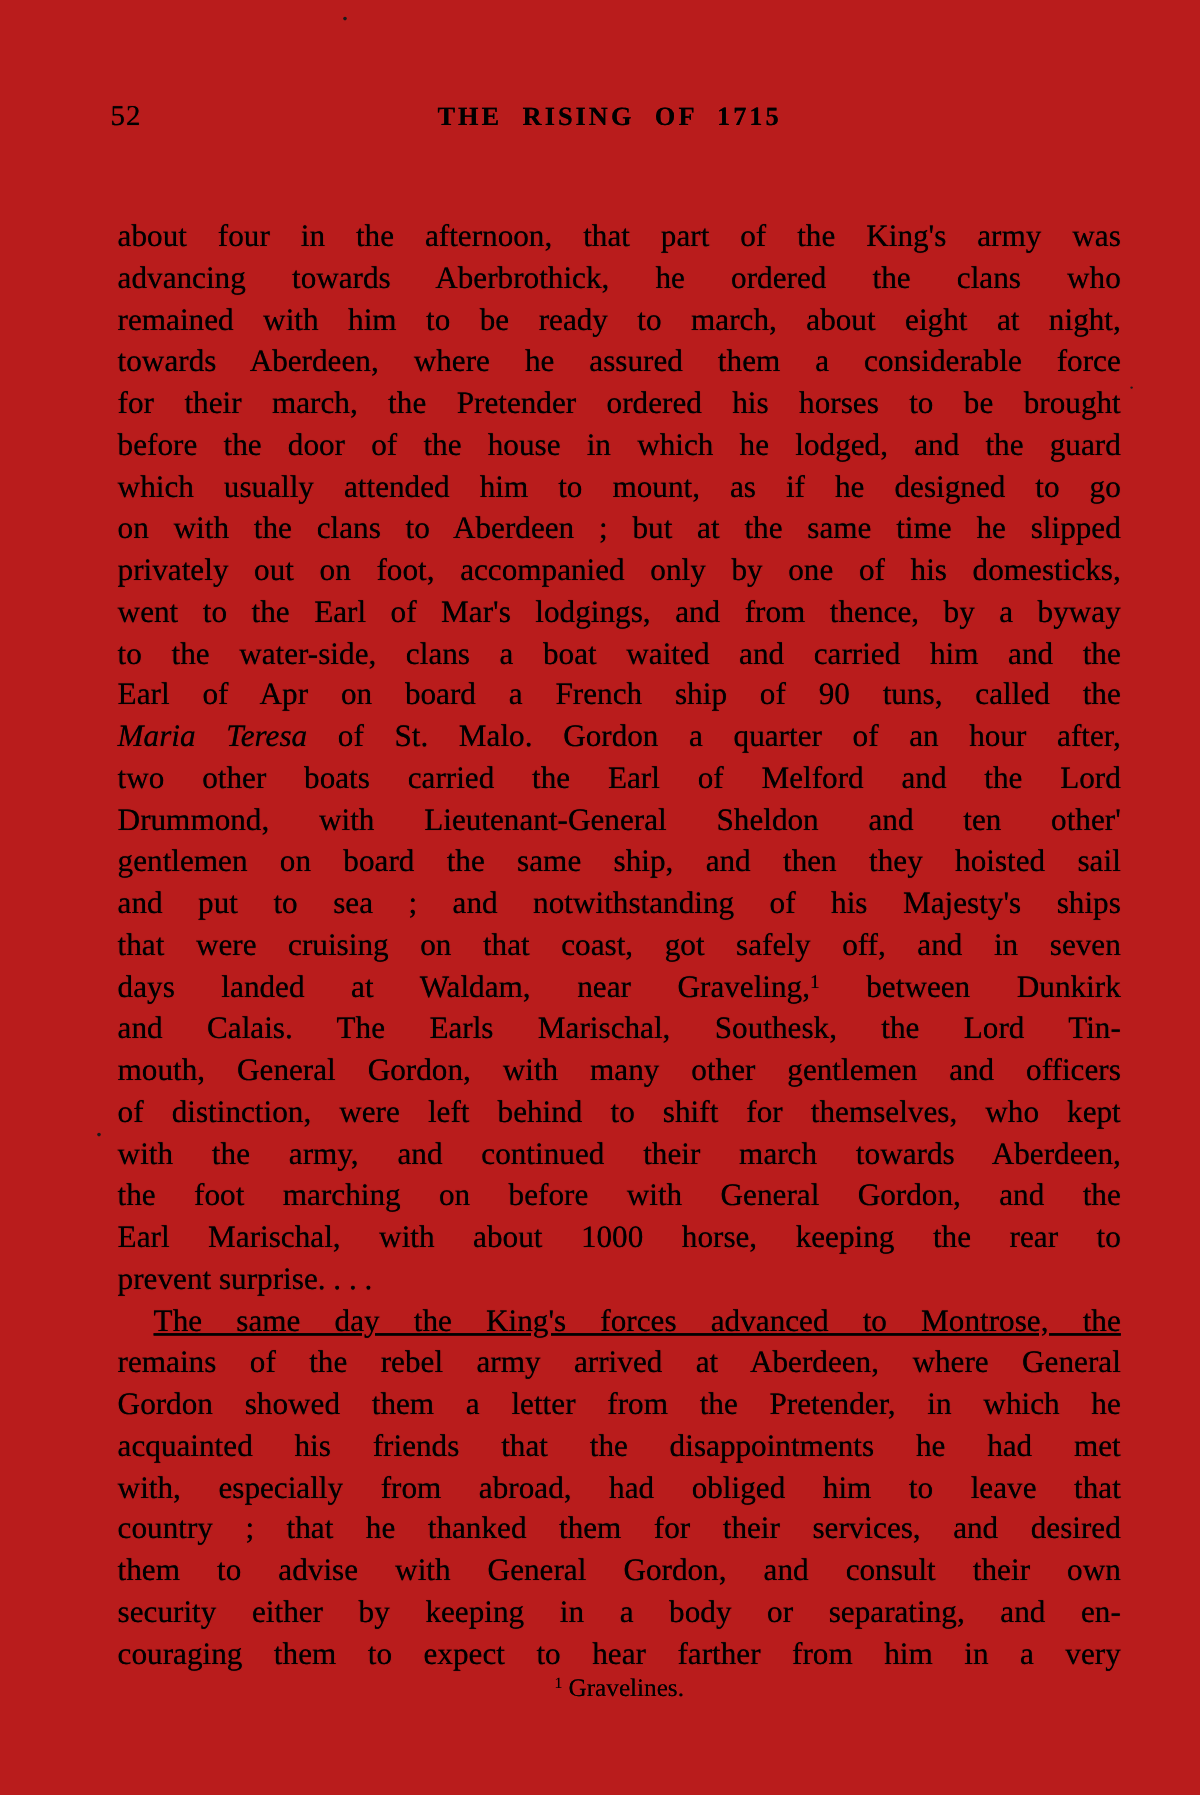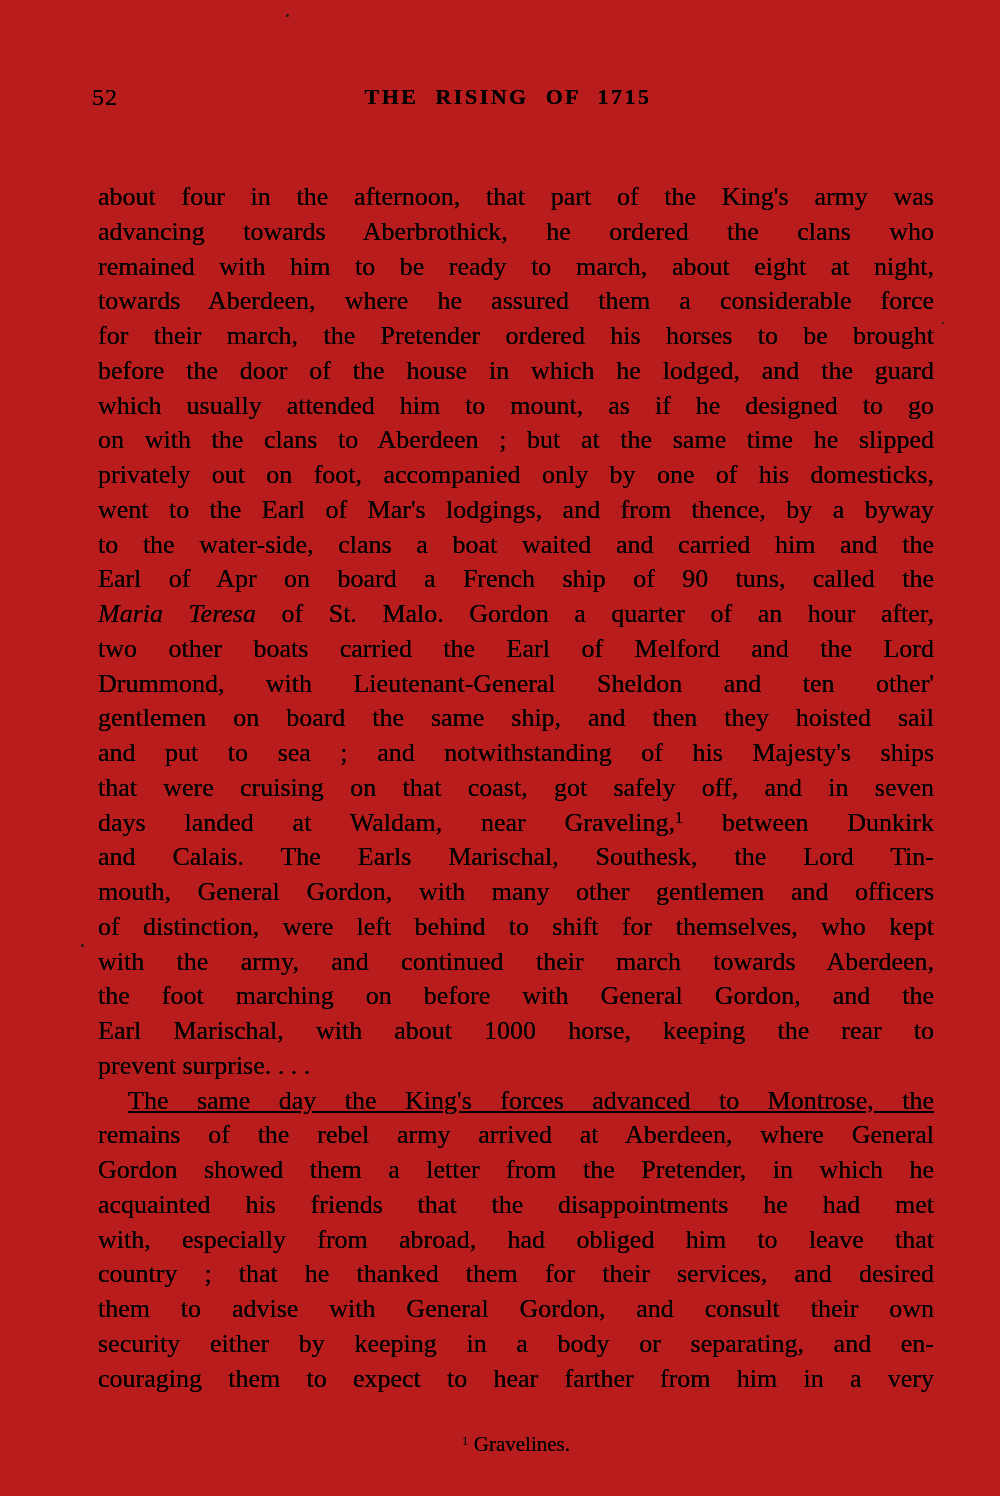--- a/index.html
+++ b/index.html
@@ -83,21 +83,20 @@
   }
   
   .footnote {
     position: absolute;
     top: 1394px;
     left: 98px;
     width: 836px;
     text-align: center;
     font-size: 21px;
     text-shadow: 0 0 0.5px rgba(0,0,0,0.8);
-    margin-top: 38px;
   }
   
   .artifact-dot {
     position: absolute;
     background: #1a1a1a;
     border-radius: 50%;
   }
 </style>
 </head>
 <body>

